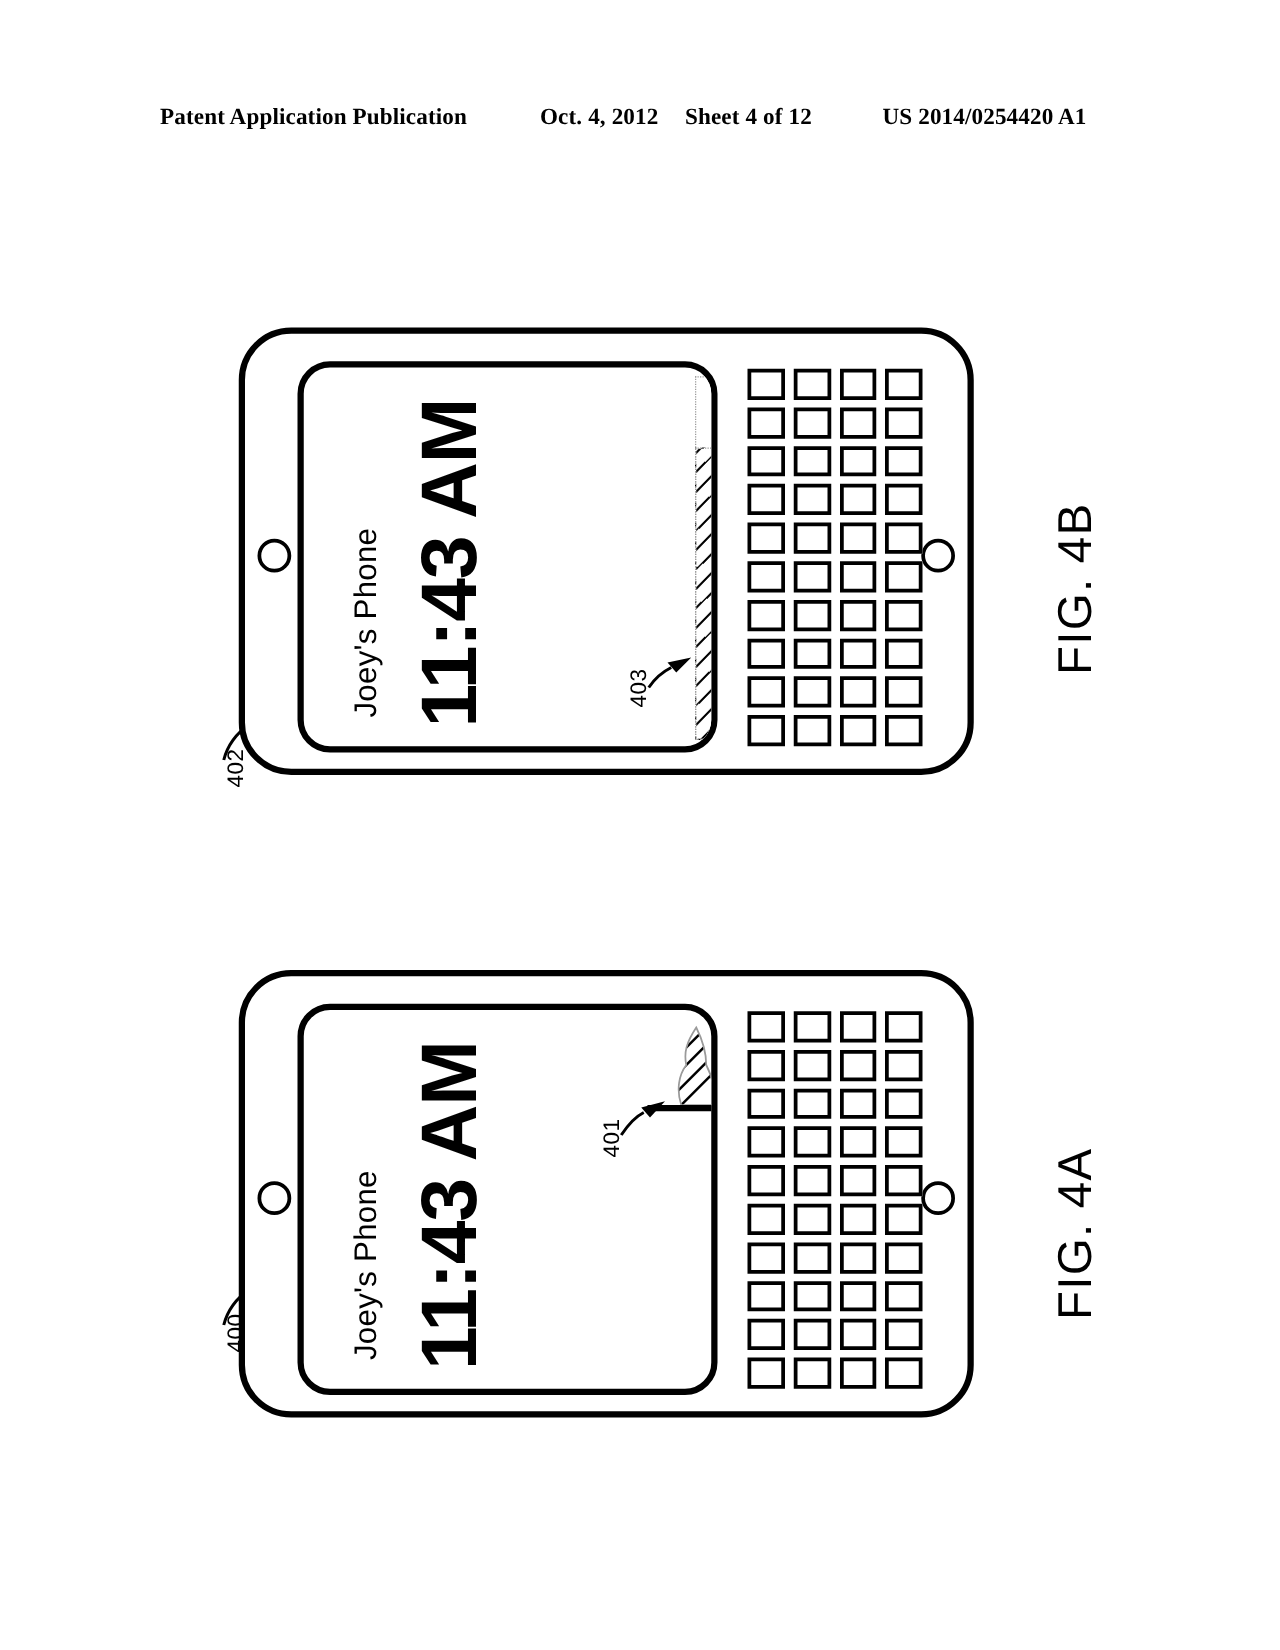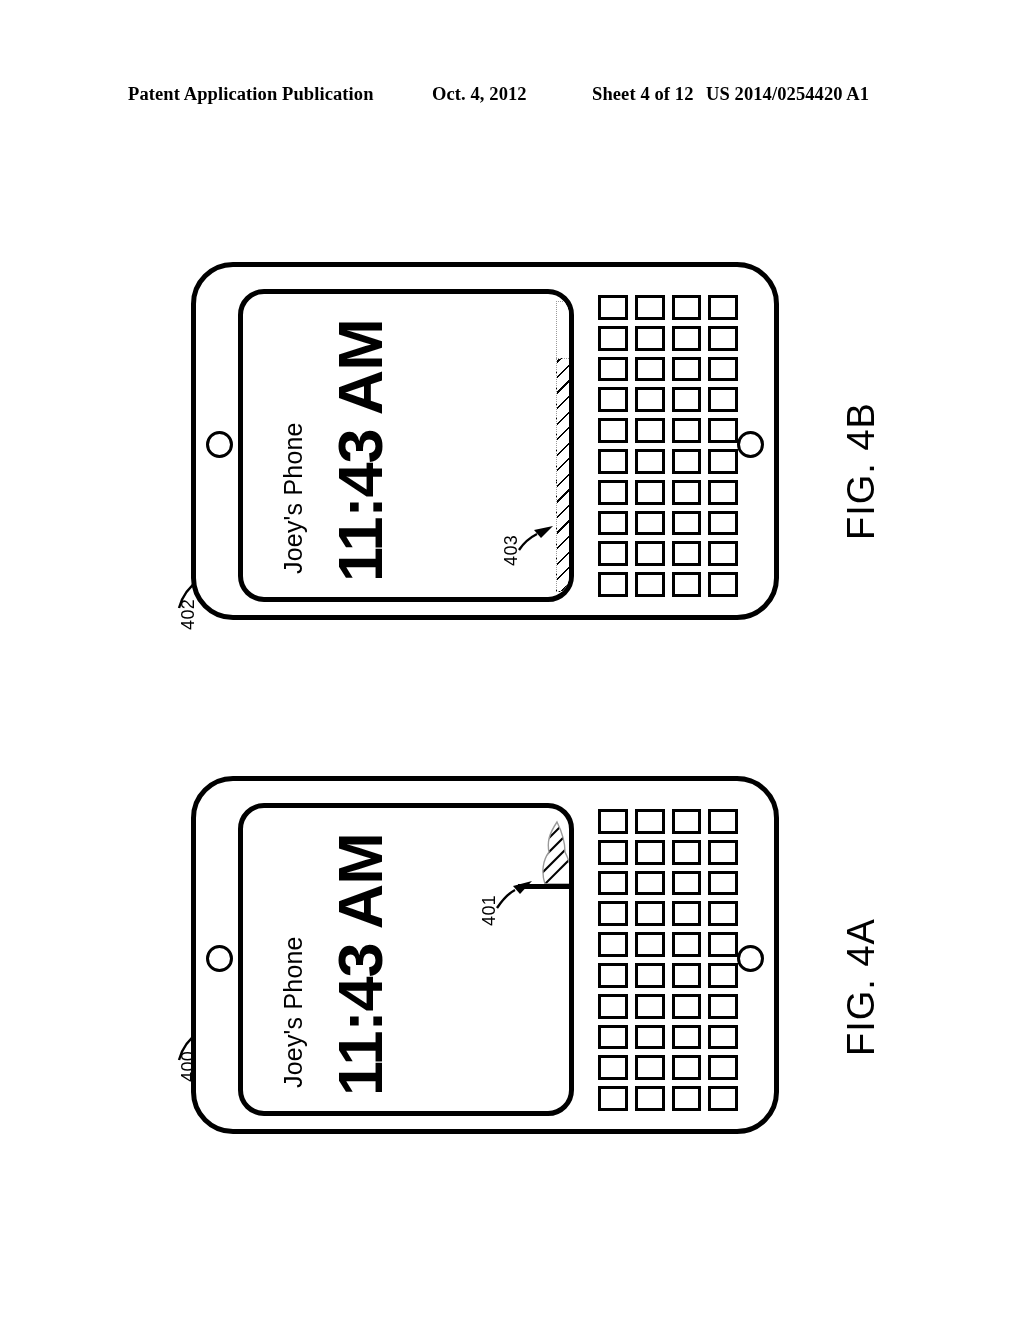--- a/index.html
+++ b/index.html
@@ -26,21 +26,21 @@
     display: flex;
     align-items: baseline;
     font-family: "Liberation Serif", serif;
     font-weight: bold;
     font-size: 18.5px;
     letter-spacing: 0.1px;
     white-space: nowrap;
   }
   .hdr-pub    { position: absolute; left: 128px;  top: 0; }
   .hdr-date   { position: absolute; left: 432px;  top: 0; font-family: Liberation Serif, serif; }
-  .hdr-sheet  { position: absolute; left: 548px;  top: 0; margin-left: 44px; }
+  .hdr-sheet  { position: absolute; left: 548px;  top: 0; }
   .hdr-docnum { position: absolute; left: 706px;  top: 0; }
 
   
   .figure {
     position: absolute;
   }
   #figure-4b { left: 0; top: 230; }
   #figure-4a { left: 0; top: 744px; }
   #figure-4b { left: 0; top: 230px; }
 

